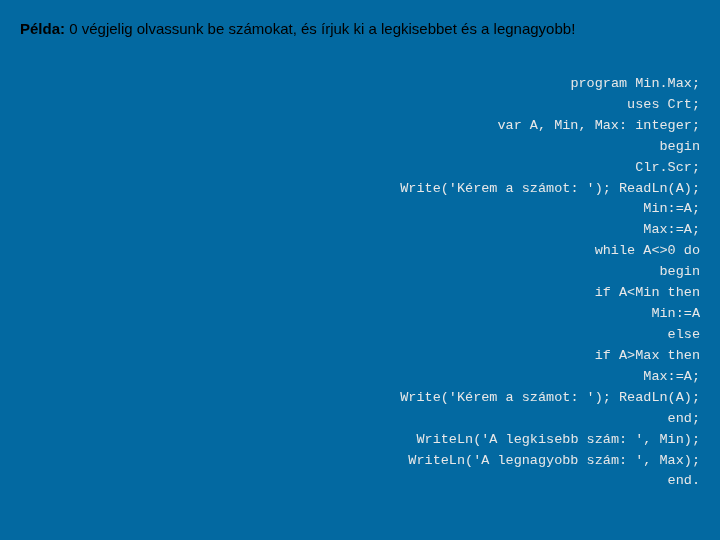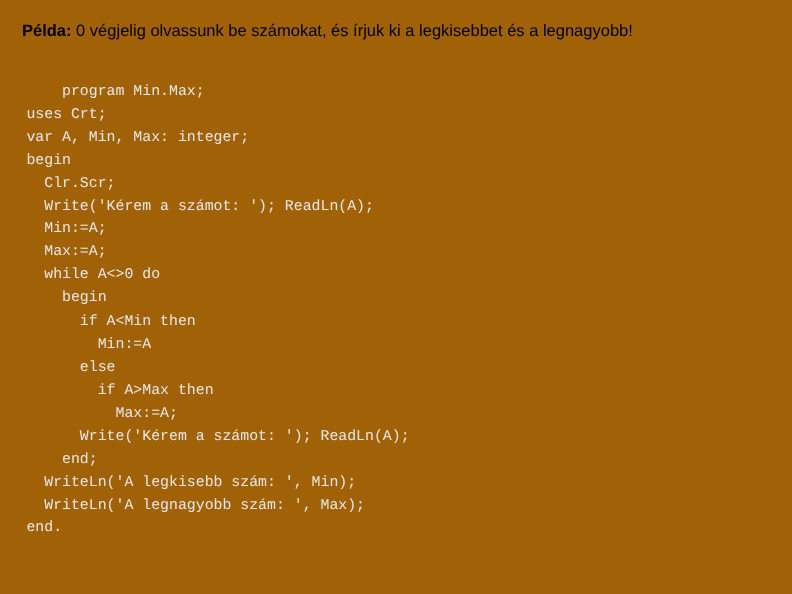--- a/index.html
+++ b/index.html
@@ -12,21 +12,21 @@
       width: 720px;
       height: 540px;
       background-color: #8a9bb5;
       font-family: 'Courier New', Courier, monospace;
       overflow: hidden;
     }
 
     .container {
       width: 720px;
       height: 540px;
-      background-color: #a16207;
+      background-color: #0369a1;
       padding: 18px 20px;
     }
 
     .title-block {
       margin-bottom: 14px;
     }
 
     .title-text {
       font-family: Arial, sans-serif;
       font-size: 15px;
@@ -39,20 +39,21 @@
       font-weight: bold;
     }
 
     .code-block {
       font-family: 'Courier New', Courier, monospace;
       font-size: 13.5px;
       color: #e8e8e8;
       line-height: 1.55;
       white-space: pre;
       padding-left: 4px;
+      text-align: right;
     }
   </style>
 </head>
 <body>
 
 <div class="container">
 
   <div class="title-block">
     <span class="title-text">
       <strong>Példa:</strong><span> 0 végjelig olvassunk be számokat, és írjuk ki a legkisebbet és a legnagyobb!</span>

